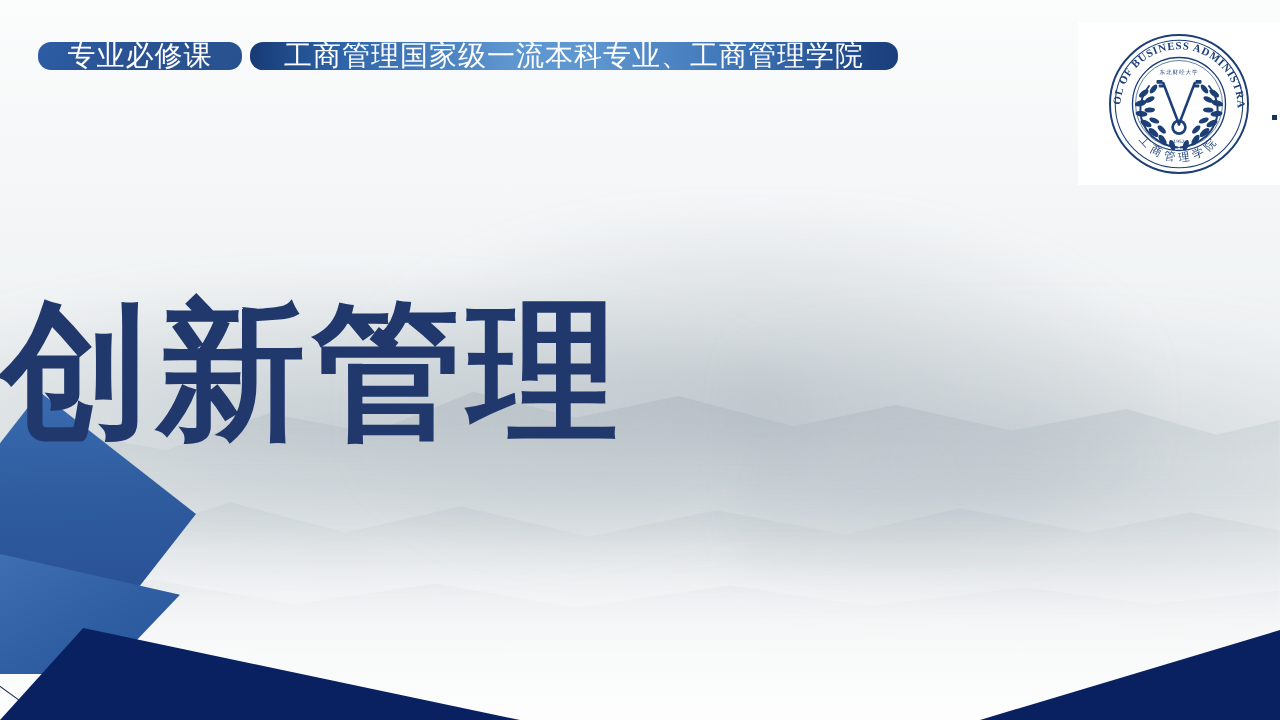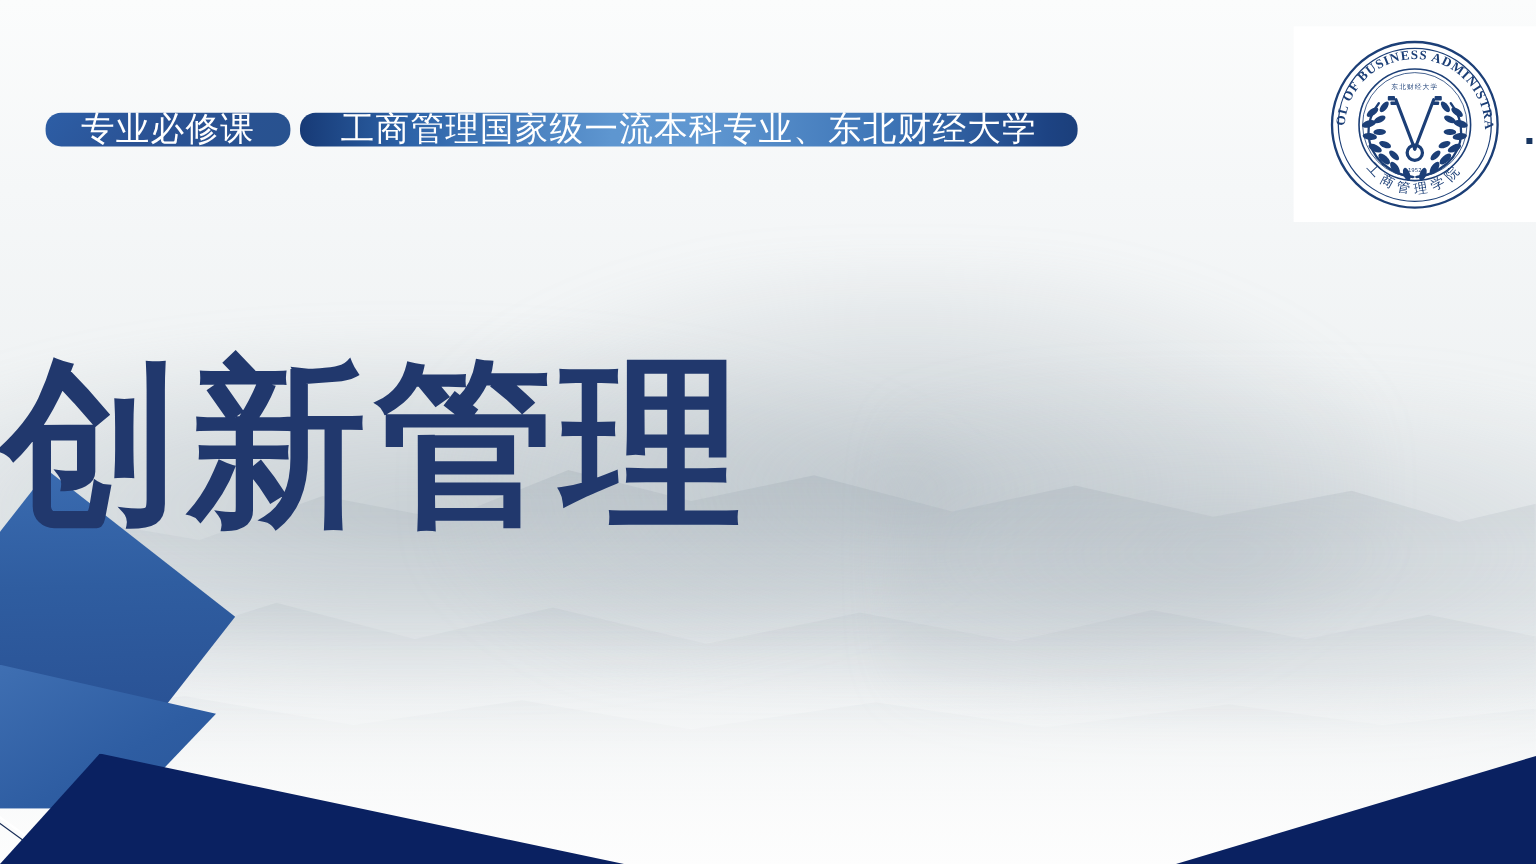--- a/index.html
+++ b/index.html
@@ -59,21 +59,21 @@
     clip-path:polygon(0% 55%, 12% 44%, 23% 58%, 34% 46%, 45% 60%, 57% 47%, 68% 59%, 80% 48%, 90% 58%, 100% 50%, 100% 100%, 0% 100%);
   }
   .bg-bottom-fade{
     position:absolute; left:0; bottom:0; width:100%; height:22%;
     background:linear-gradient(180deg, rgba(255,255,255,0) 0%, rgba(250,251,251,0.70) 55%, rgba(253,253,253,0.92) 100%);
   }
 
   
   .header-bar{
     position:absolute; left:38px; top:42px;
-    display:flex; align-items:flex-end; gap:8px;
+    display:flex; align-items:flex-start; gap:8px;
     height:80px;
   }
   .pill{
     display:flex; align-items:center; justify-content:center;
     border-radius:13px;
     color:#ffffff;
     font-size:28px;
     letter-spacing:1px;
     white-space:nowrap;
     line-height:1;
@@ -168,21 +168,21 @@
   <div class="bg-haze-a"></div>
   <div class="bg-haze-b"></div>
   <div class="bg-haze-c"></div>
   <div class="ridge ridge-1"></div>
   <div class="ridge ridge-2"></div>
   <div class="ridge ridge-3"></div>
   <div class="bg-bottom-fade"></div>
 
   <div class="header-bar">
     <div class="pill pill-tag">专业必修课</div>
-    <div class="pill pill-title">工商管理国家级一流本科专业、东北财经大学</div>
+    <div class="pill pill-title">工商管理国家级一流本科专业、工商管理学院</div>
   </div>
 
   <div class="logo-card">
     <svg class="logo-seal" width="150" height="150" viewBox="0 0 200 200">
       <defs>
         <path id="arcTop" d="M 100,100 m -82,0 a 82,82 0 0 1 164,0" fill="none"></path>
         <path id="arcTopTxt" d="M 22,105 A 78,78 0 0 1 178,105" fill="none"></path>
         <path id="arcBotTxt" d="M 36,112 A 64,64 0 0 0 164,112" fill="none"></path>
       </defs>
       <circle cx="100" cy="100" r="92" fill="#ffffff" stroke="#1c3f77" stroke-width="2.6"></circle>

